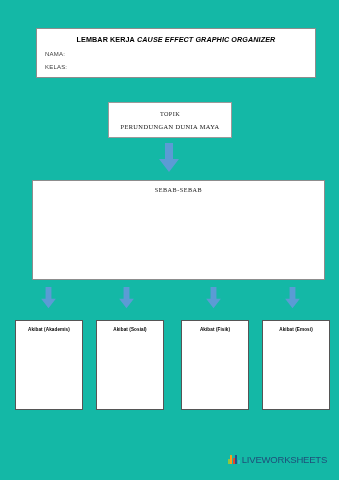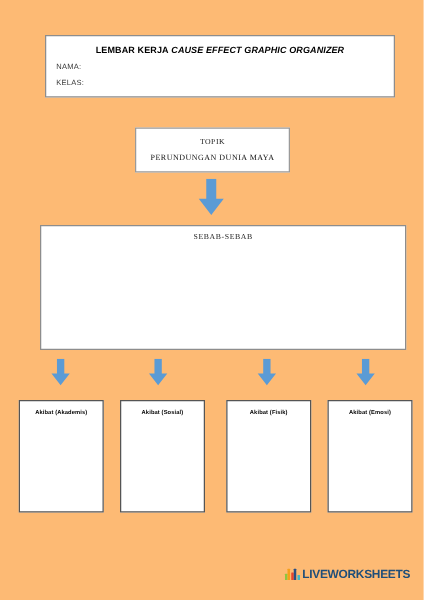--- a/index.html
+++ b/index.html
@@ -9,21 +9,21 @@
     height: 480px;
     background: #ffffff;
     font-family: "Liberation Sans", sans-serif;
     overflow: hidden;
   }
 
   .page {
     position: relative;
     width: 339px;
     height: 480px;
-    background: #fdba74;
+    background: #14b8a6;
   }
 
   
   .header-box {
     position: absolute;
     left: 36px;
     top: 28px;
     width: 280px;
     height: 50px;
     border: 1px solid #8d8d8d;
@@ -153,21 +153,21 @@
   }
   .logo-bar { width: 1.8px; border-radius: 0.3px; }
   .logo-bar.b1 { height: 5px;   background: #8ec640; }
   .logo-bar.b2 { height: 9px;   background: #f6a01a; }
   .logo-bar.b3 { height: 6.5px; background: #e8452c; }
   .logo-bar.b4 { height: 9px;   background: #2a4f84; }
   .logo-bar.b5 { height: 4px;   background: #3fb6c8; }
 
   .logo-text {
     font-size: 9.5px;
-    font-weight: bold;
+    font-weight: normal;
     color: #1f4e79;
     letter-spacing: -0.2px;
     font-family: "Liberation Sans", sans-serif;
   }
 </style>
 </head>
 <body>
 
 <div class="page">
 

